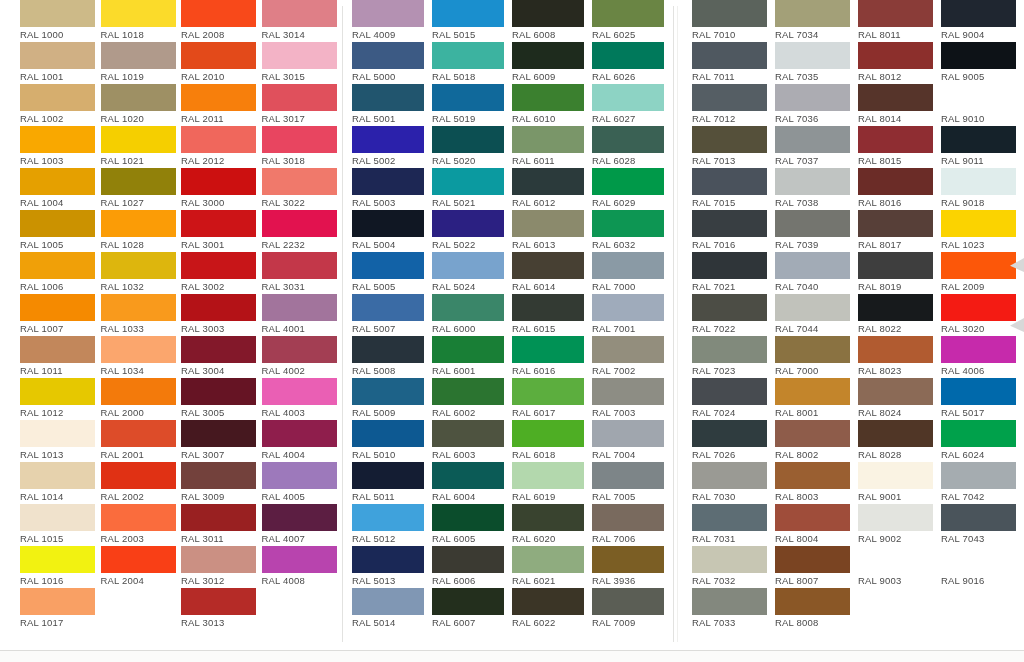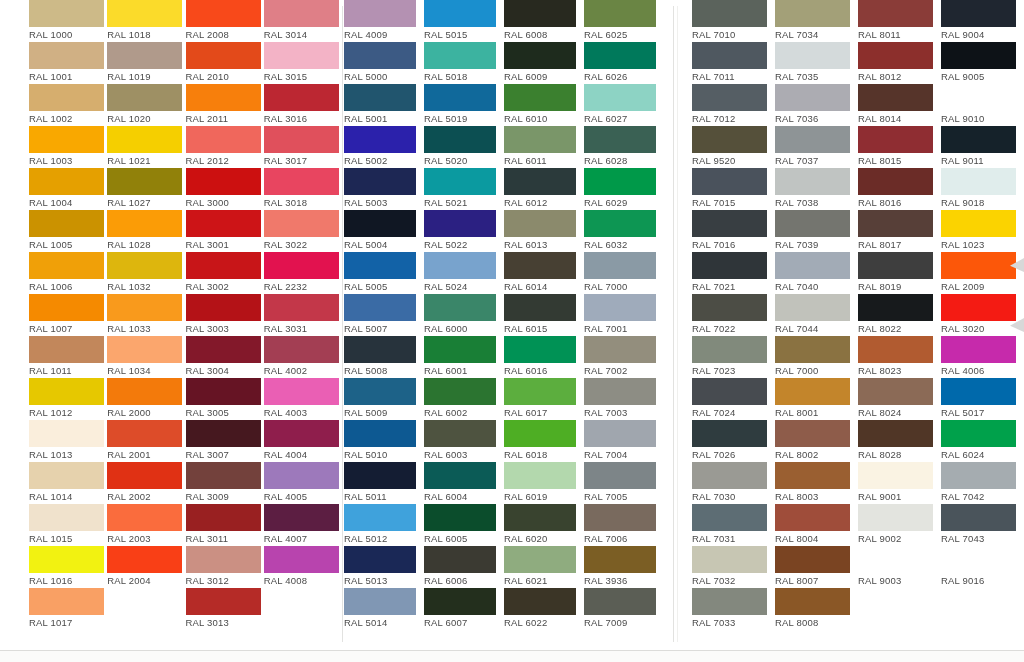--- a/index.html
+++ b/index.html
@@ -31,22 +31,22 @@
     width: 1024px;
     height: 648px;
     display: flex;
     flex-direction: row;
   }
   .panel {
     position: relative;
     height: 648px;
     box-sizing: border-box;
   }
-  .panel.p0 { width: 342px; padding-left: 29px; }
-  .panel.p1 { width: 362px; padding-left: 2px; }
+  .panel.p0 { width: 342px; padding-left: 20px; }
+  .panel.p1 { width: 362px; padding-left: 10px; }
   .panel.p2 { width: 348px; padding-left: 12px; }
 
   .panel-divider {
     position: absolute;
     top: 6px;
     width: 1px;
     height: 636px;
     background: #e2e2e0;
   }
   .panel-divider.d1 { left: 342px; }
@@ -321,44 +321,44 @@
           <div class="col">
             <div class="cell">
               <div class="swatch" style="background: rgb(223, 127, 135);"></div>
               <div class="cell-label">RAL 3014</div>
             </div>
             <div class="cell">
               <div class="swatch" style="background: rgb(243, 179, 198);"></div>
               <div class="cell-label">RAL 3015</div>
             </div>
             <div class="cell">
-              <div class="swatch" style="background: rgb(188, 39, 50);"></div>
-              <div class="cell-label">RAL 3016</div>
-            </div>
-            <div class="cell">
               <div class="swatch" style="background: rgb(224, 80, 92);"></div>
               <div class="cell-label">RAL 3017</div>
             </div>
             <div class="cell">
               <div class="swatch" style="background: rgb(232, 69, 96);"></div>
               <div class="cell-label">RAL 3018</div>
             </div>
             <div class="cell">
               <div class="swatch" style="background: rgb(240, 121, 107);"></div>
               <div class="cell-label">RAL 3022</div>
             </div>
             <div class="cell">
               <div class="swatch" style="background: rgb(226, 18, 79);"></div>
               <div class="cell-label">RAL 2232</div>
             </div>
             <div class="cell">
               <div class="swatch" style="background: rgb(195, 55, 73);"></div>
               <div class="cell-label">RAL 3031</div>
             </div>
             <div class="cell">
+              <div class="swatch" style="background: rgb(162, 116, 156);"></div>
+              <div class="cell-label">RAL 4001</div>
+            </div>
+            <div class="cell">
               <div class="swatch" style="background: rgb(163, 62, 83);"></div>
               <div class="cell-label">RAL 4002</div>
             </div>
             <div class="cell">
               <div class="swatch" style="background: rgb(234, 95, 180);"></div>
               <div class="cell-label">RAL 4003</div>
             </div>
             <div class="cell">
               <div class="swatch" style="background: rgb(143, 30, 76);"></div>
               <div class="cell-label">RAL 4004</div>
@@ -642,21 +642,21 @@
             <div class="cell">
               <div class="swatch" style="background: rgb(79, 88, 96);"></div>
               <div class="cell-label">RAL 7011</div>
             </div>
             <div class="cell">
               <div class="swatch" style="background: rgb(85, 94, 100);"></div>
               <div class="cell-label">RAL 7012</div>
             </div>
             <div class="cell">
               <div class="swatch" style="background: rgb(85, 80, 58);"></div>
-              <div class="cell-label">RAL 9520</div>
+              <div class="cell-label">RAL 7013</div>
             </div>
             <div class="cell">
               <div class="swatch" style="background: rgb(74, 82, 92);"></div>
               <div class="cell-label">RAL 7015</div>
             </div>
             <div class="cell">
               <div class="swatch" style="background: rgb(56, 62, 66);"></div>
               <div class="cell-label">RAL 7016</div>
             </div>
             <div class="cell">

